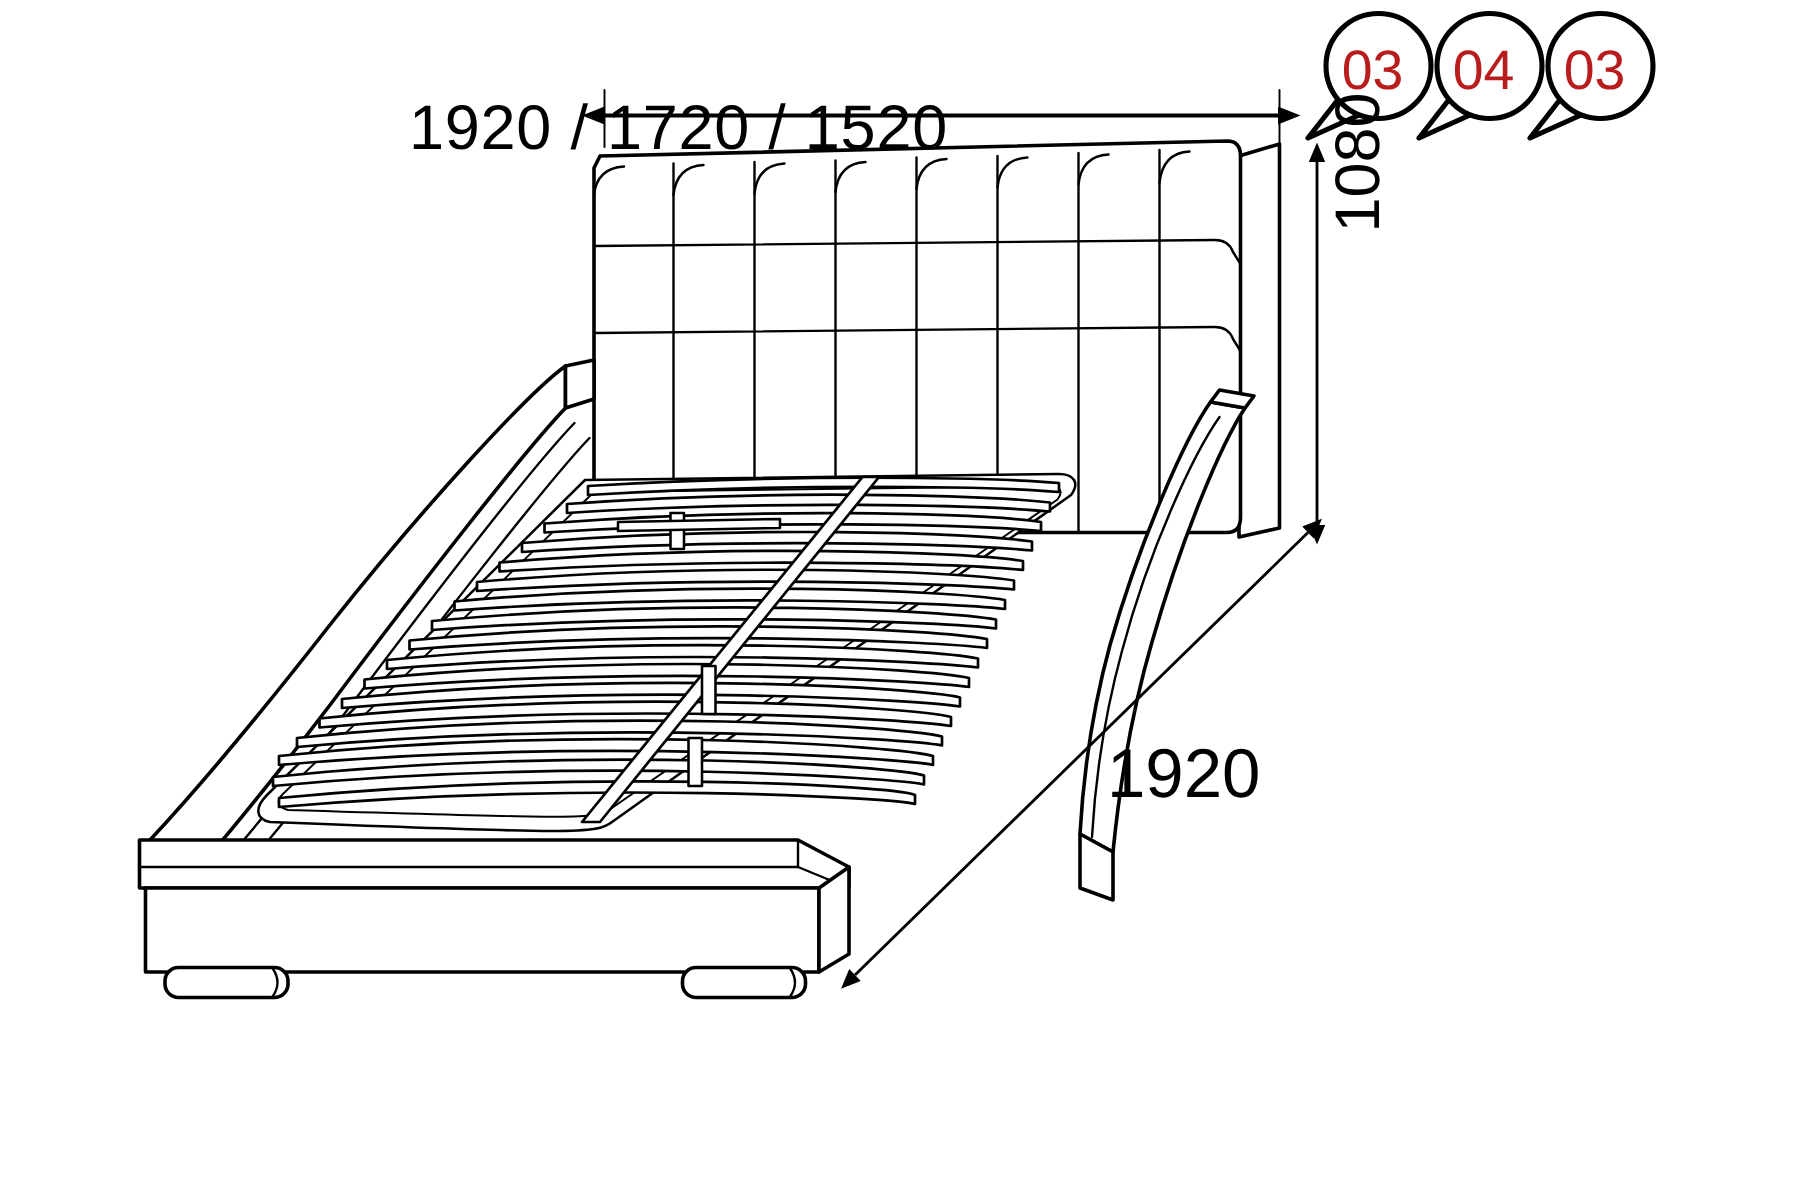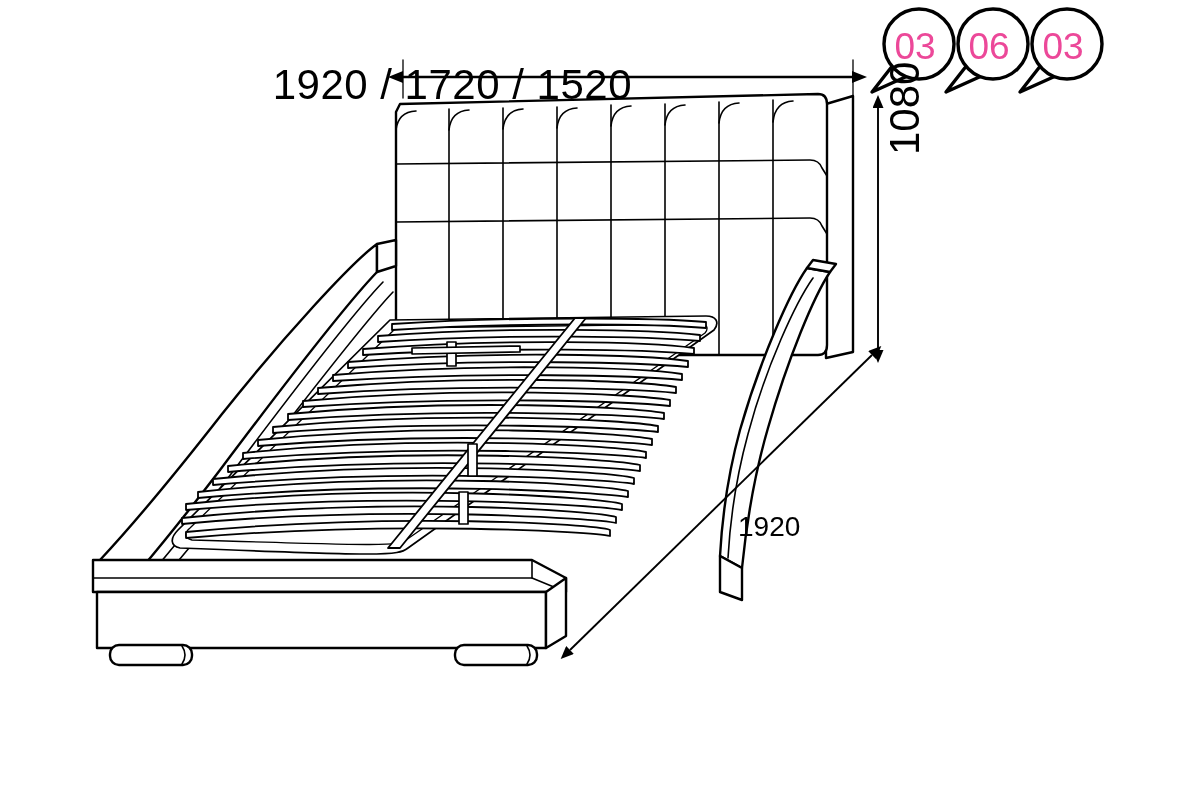--- a/index.html
+++ b/index.html
@@ -54,35 +54,35 @@
     letter-spacing: 0.5px;
   }
   #dim-top-label-inner { display: inline-block; transform: translateX(-172px); }
   #dim-height-label {
     left: 884px; top: 155px;
     font-size: 42px;
     transform: rotate(-90deg);
     transform-origin: left top;
   }
   #dim-length-label {
-    left: 738px; top: 513px;
-    font-size: 28px;
+    left: 738px; top: 492px;
+    font-size: 46px;
   }
   #caption {
     left: 0; top: 716px; width: 1200px;
     text-align: center;
     font-size: 38px;
     line-height: 1.22;
   }
   .badge-num {
     position: absolute;
     font-size: 37px;
     text-align: center;
     width: 62px;
-    color: #ec4899;
+    color: #b91c1c;
   }
 </style>
 </head>
 <body>
 
 <div id="root">
 
   <svg class="drawing" viewBox="0 0 1200 800" xmlns="http://www.w3.org/2000/svg">
 
     <defs>
@@ -254,21 +254,21 @@
 
   <div class="txt" id="dim-top-label">
     <span id="dim-top-label-inner">1920 / 1720 / 1520</span>
   </div>
 
   <div class="txt" id="dim-height-label">1080</div>
 
   <div class="txt" id="dim-length-label">1920</div>
 
   <div class="badge-num" style="left:884px; top:26px;">03</div>
-  <div class="badge-num" style="left:958px; top:26px;">06</div>
+  <div class="badge-num" style="left:958px; top:26px;">04</div>
   <div class="badge-num" style="left:1032px; top:26px;">03</div>
 
   <div class="txt" id="caption">
     
     
   </div>
 
 </div>
 
 </body></html>

